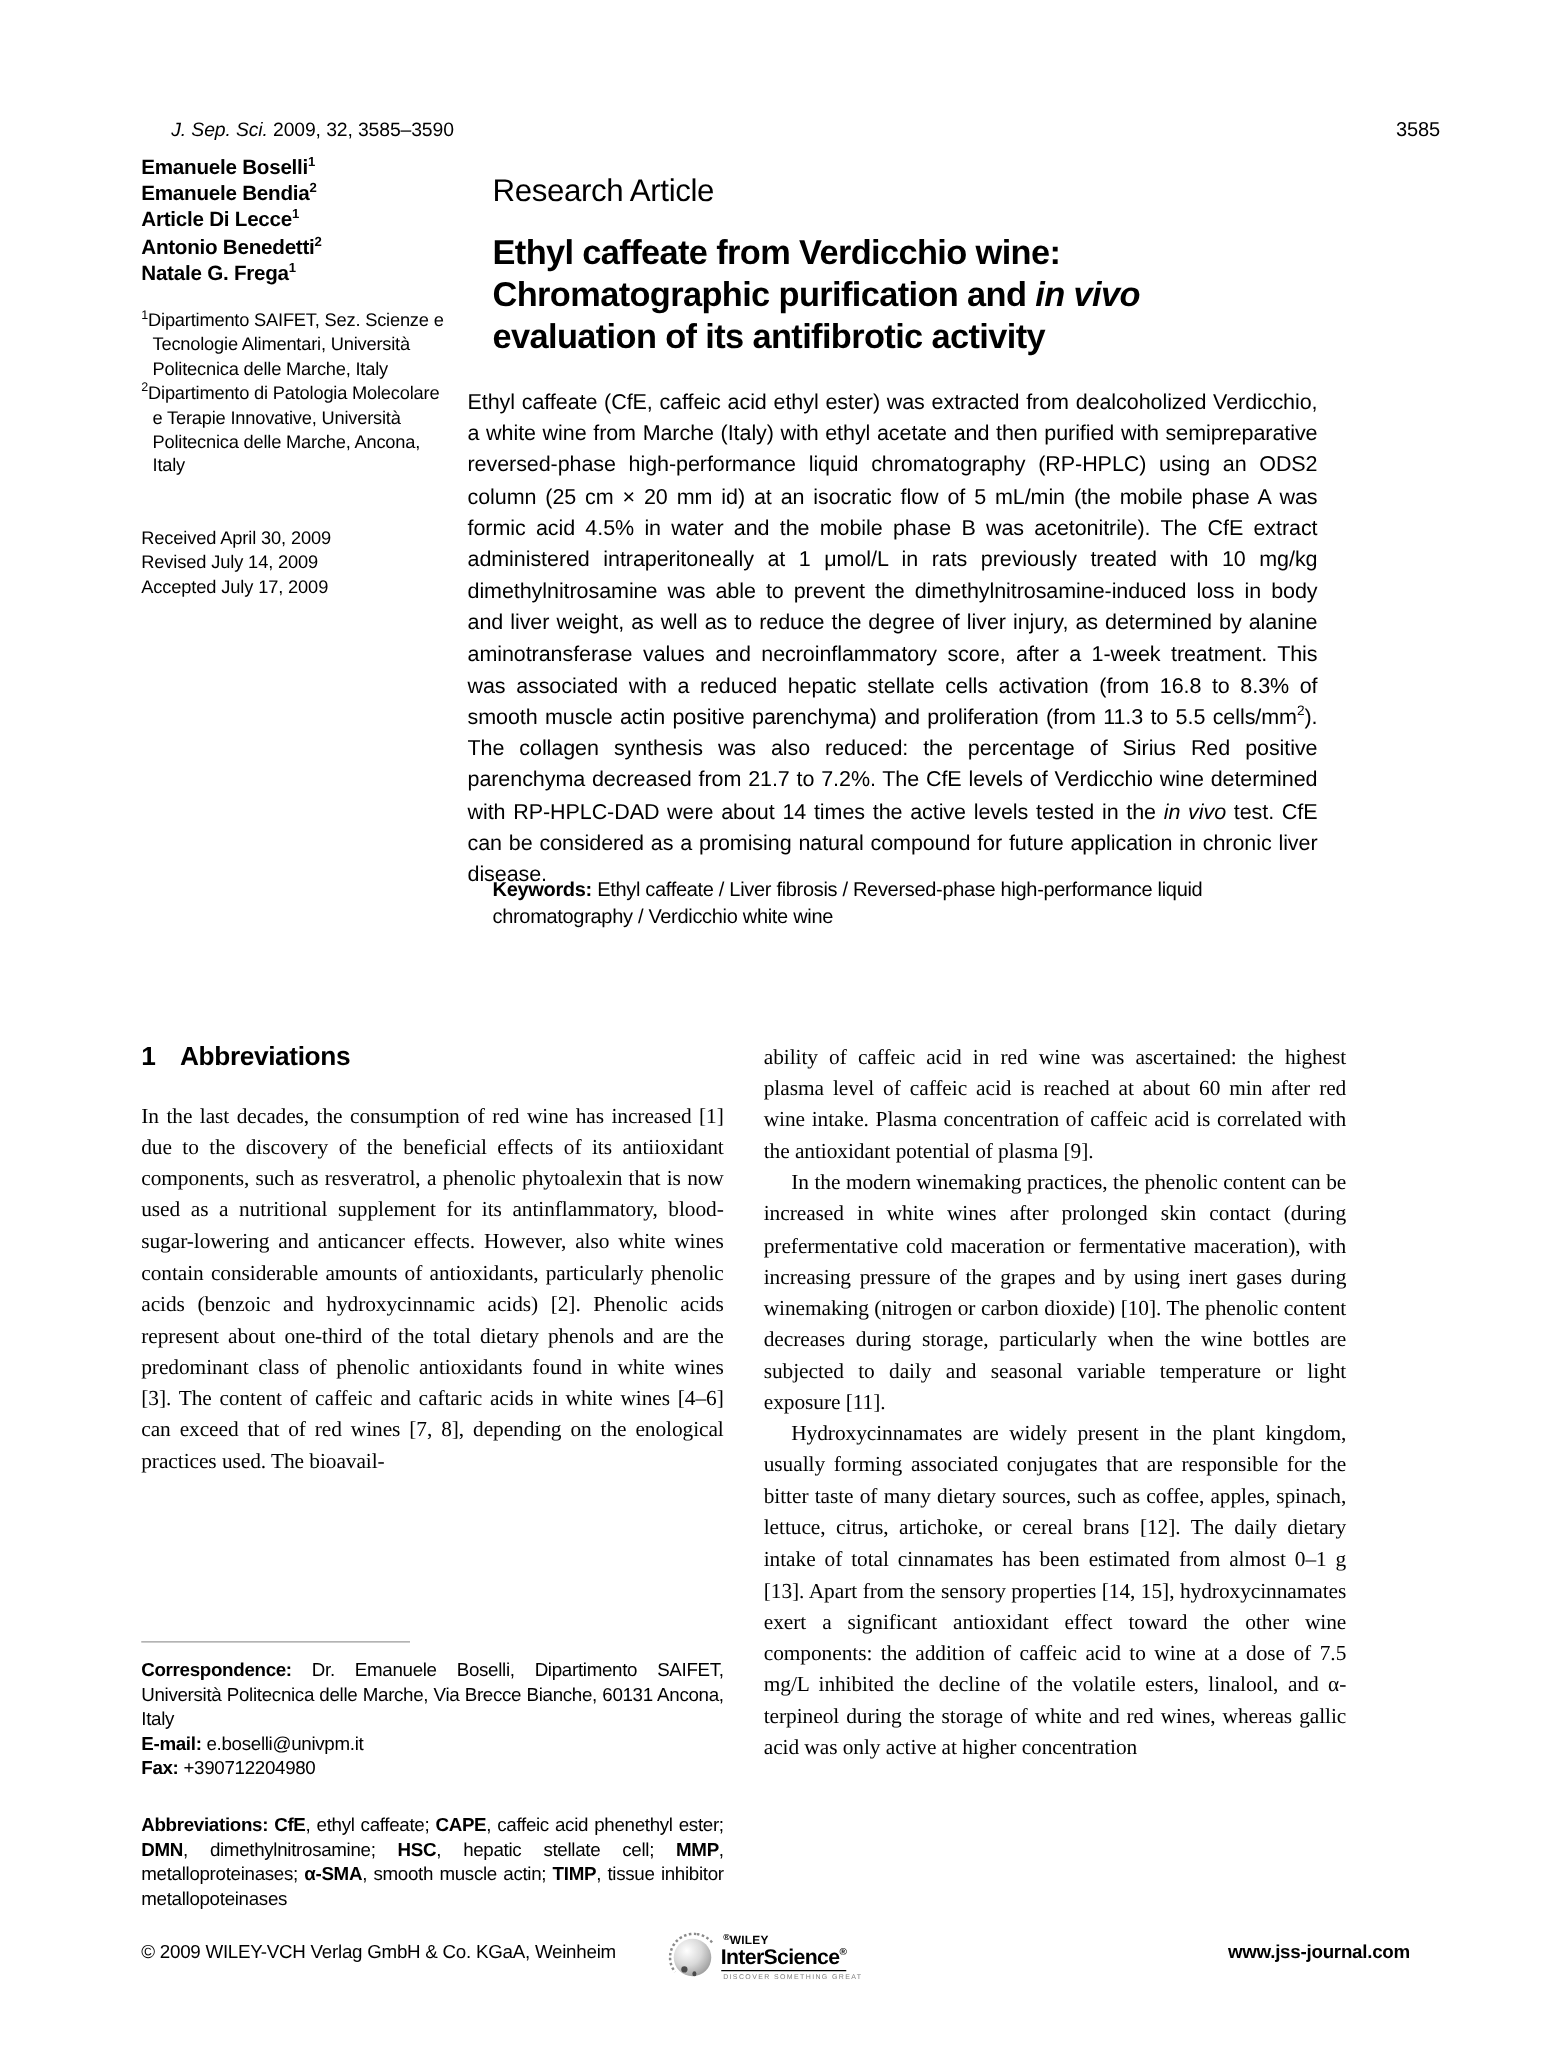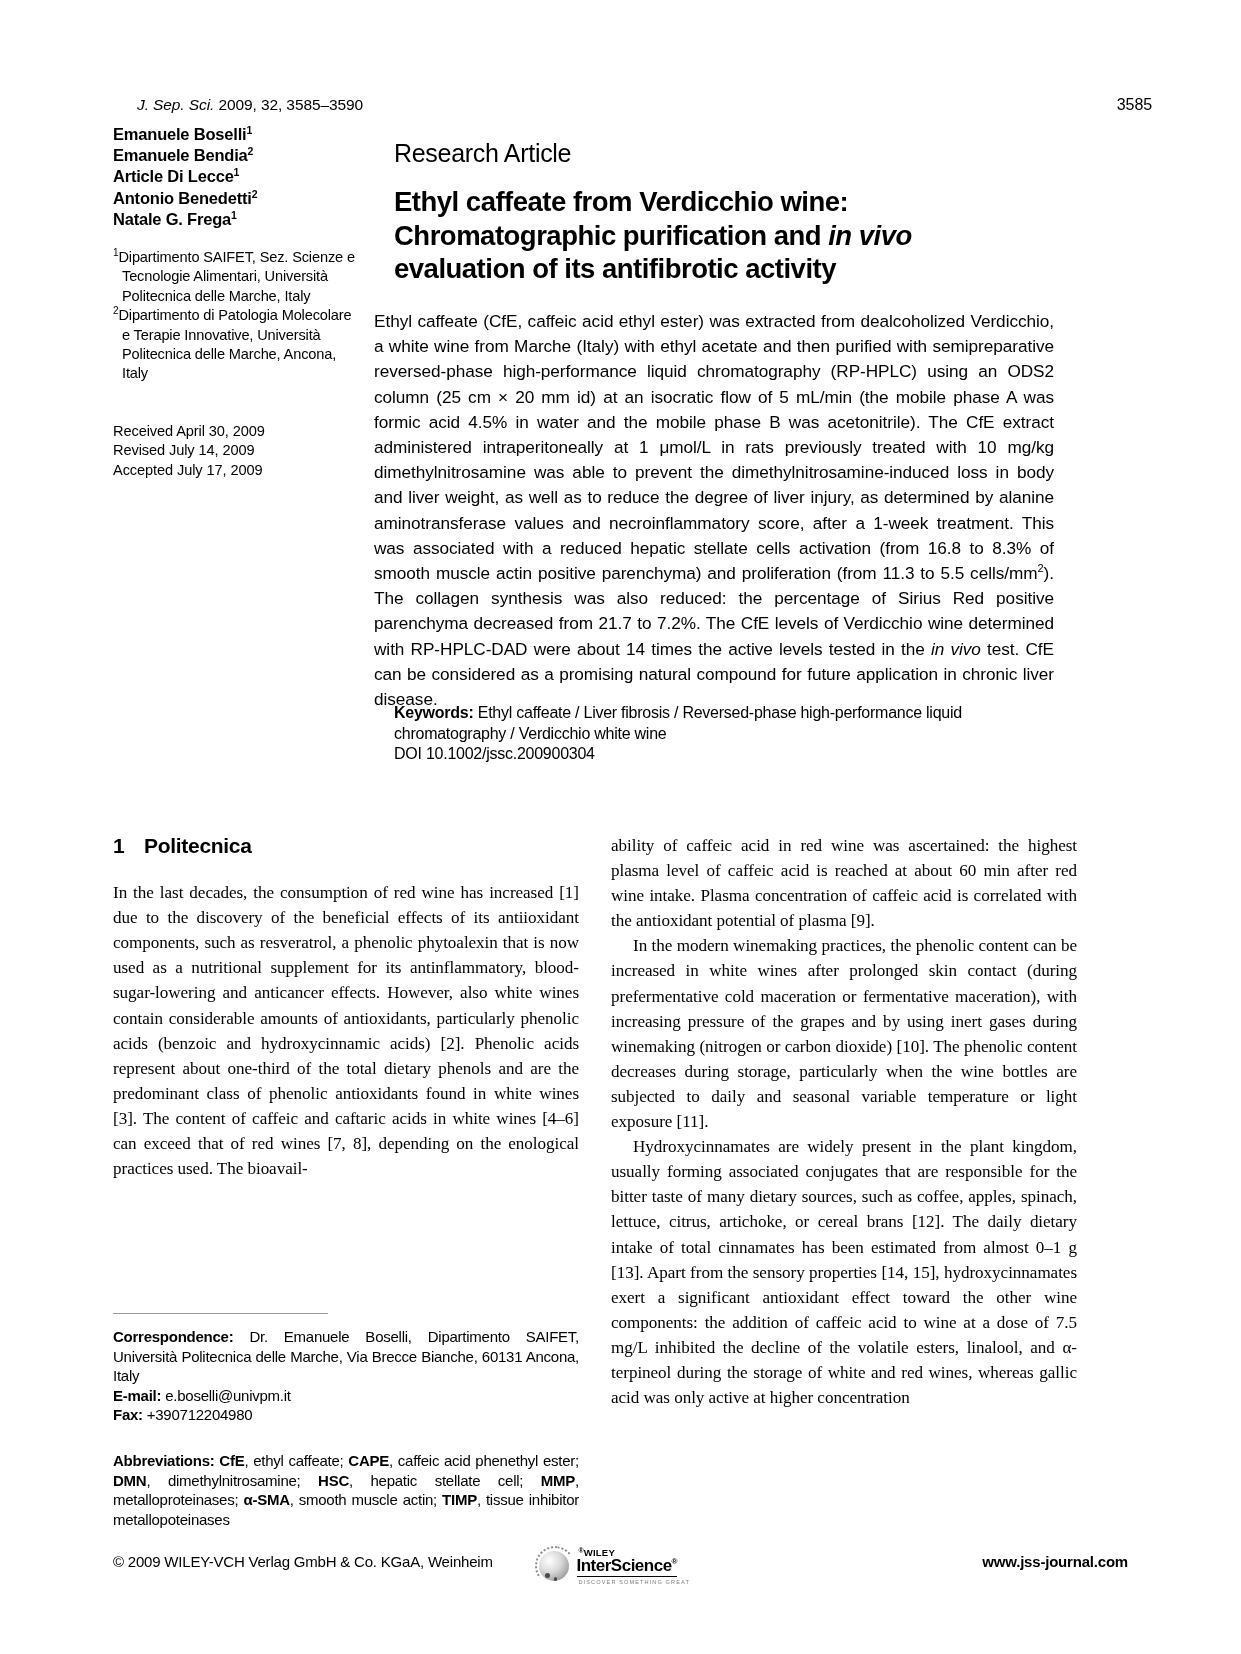--- a/index.html
+++ b/index.html
@@ -294,25 +294,24 @@
       <span>evaluation of its antifibrotic activity</span>
     </h1>
   </div>
 
   <div class="abstract">
     <span>Ethyl caffeate (CfE, caffeic acid ethyl ester) was extracted from dealcoholized Verdicchio, a white wine from Marche (Italy) with ethyl acetate and then purified with semipreparative reversed-phase high-performance liquid chromatography (RP-HPLC) using an ODS2 column (25 cm × 20 mm id) at an isocratic flow of 5 mL/min (the mobile phase A was formic acid 4.5% in water and the mobile phase B was acetonitrile). The CfE extract administered intraperitoneally at 1 μmol/L in rats previously treated with 10 mg/kg dimethylnitrosamine was able to prevent the dimethylnitrosamine-induced loss in body and liver weight, as well as to reduce the degree of liver injury, as determined by alanine aminotransferase values and necroinflammatory score, after a 1-week treatment. This was associated with a reduced hepatic stellate cells activation (from 16.8 to 8.3% of smooth muscle actin positive parenchyma) and proliferation (from 11.3 to 5.5 cells/mm</span><sup>2</sup><span>). The collagen synthesis was also reduced: the percentage of Sirius Red positive parenchyma decreased from 21.7 to 7.2%. The CfE levels of Verdicchio wine determined with RP-HPLC-DAD were about 14 times the active levels tested in the </span><i>in vivo</i><span> test. CfE can be considered as a promising natural compound for future application in chronic liver disease.</span>
   </div>
 
   <div class="kwblock">
     <b>Keywords:</b><span> Ethyl caffeate / Liver fibrosis / Reversed-phase high-performance liquid chromatography / Verdicchio white wine</span>
-    <span class="doi">DOI 10.1002/jssc.200900304</span>
   </div>
 
   <div class="col colL">
-    <div class="secheading"><span class="num">1</span><span>Politecnica</span></div>
+    <div class="secheading"><span class="num">1</span><span>Abbreviations</span></div>
     <p class="bodypara">In the last decades, the consumption of red wine has increased [1] due to the discovery of the beneficial effects of its antiioxidant components, such as resveratrol, a phenolic phytoalexin that is now used as a nutritional supplement for its antinflammatory, blood-sugar-lowering and anticancer effects. However, also white wines contain considerable amounts of antioxidants, particularly phenolic acids (benzoic and hydroxycinnamic acids) [2]. Phenolic acids represent about one-third of the total dietary phenols and are the predominant class of phenolic antioxidants found in white wines [3]. The content of caffeic and caftaric acids in white wines [4–6] can exceed that of red wines [7, 8], depending on the enological practices used. The bioavail-</p>
   </div>
 
   <div class="col colR">
     <p class="bodypara">ability of caffeic acid in red wine was ascertained: the highest plasma level of caffeic acid is reached at about 60 min after red wine intake. Plasma concentration of caffeic acid is correlated with the antioxidant potential of plasma [9].</p>
     <p class="bodypara">In the modern winemaking practices, the phenolic content can be increased in white wines after prolonged skin contact (during prefermentative cold maceration or fermentative maceration), with increasing pressure of the grapes and by using inert gases during winemaking (nitrogen or carbon dioxide) [10]. The phenolic content decreases during storage, particularly when the wine bottles are subjected to daily and seasonal variable temperature or light exposure [11].</p>
     <p class="bodypara">Hydroxycinnamates are widely present in the plant kingdom, usually forming associated conjugates that are responsible for the bitter taste of many dietary sources, such as coffee, apples, spinach, lettuce, citrus, artichoke, or cereal brans [12]. The daily dietary intake of total cinnamates has been estimated from almost 0–1 g [13]. Apart from the sensory properties [14, 15], hydroxycinnamates exert a significant antioxidant effect toward the other wine components: the addition of caffeic acid to wine at a dose of 7.5 mg/L inhibited the decline of the volatile esters, linalool, and α-terpineol during the storage of white and red wines, whereas gallic acid was only active at higher concentration</p>
   </div>
 
   <div class="footnotes">

